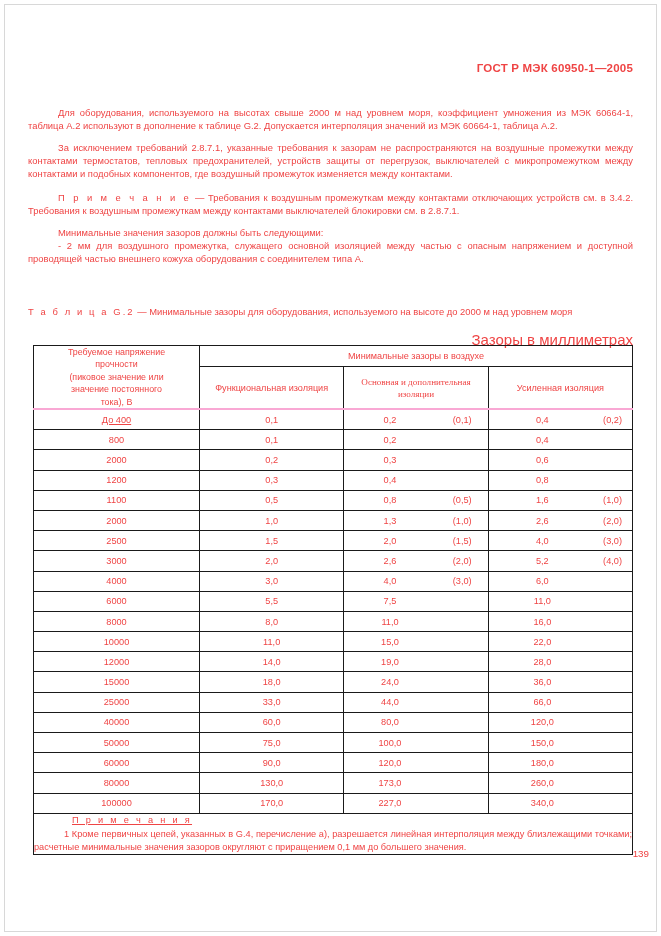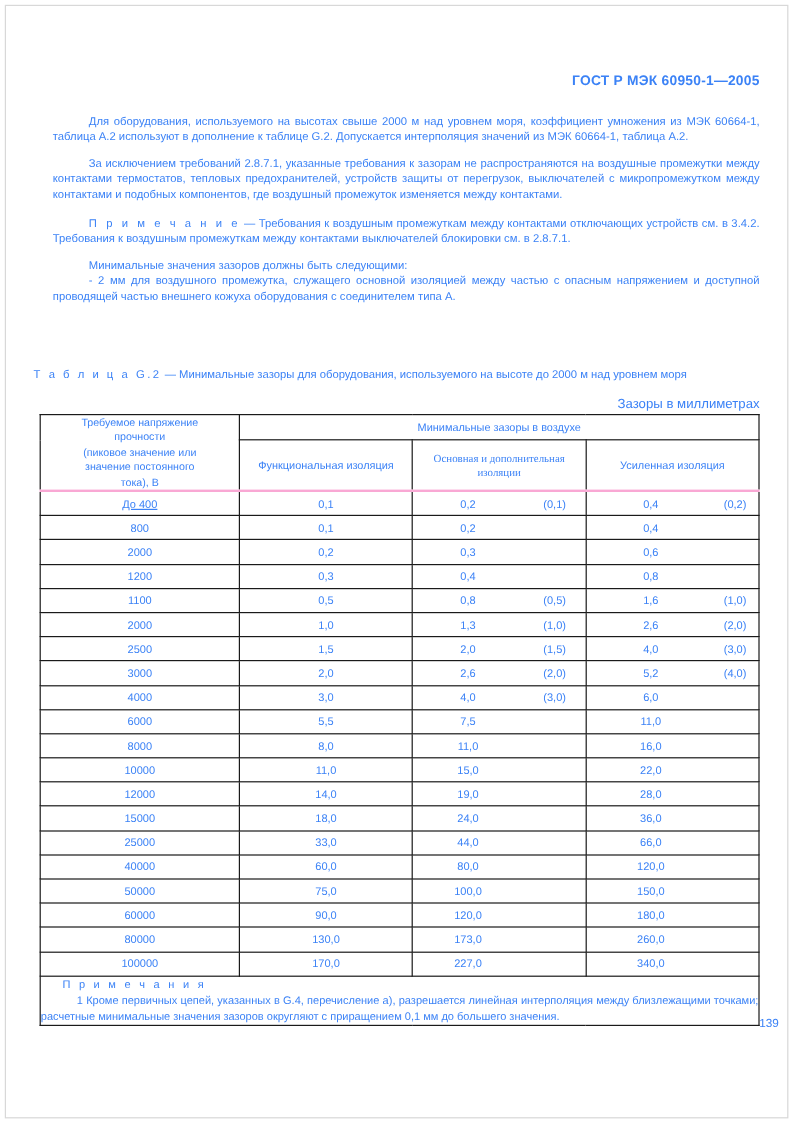--- a/index.html
+++ b/index.html
@@ -8,21 +8,21 @@
     padding: 0;
     background: #8a8a8a;
   }
   .page {
     position: relative;
     width: 661px;
     height: 936px;
     background: #ffffff;
     margin: 0 auto;
     font-family: "Liberation Sans", "DejaVu Sans", sans-serif;
-    color: #3b82f6;
+    color: #ef4444;
     overflow: hidden;
     box-sizing: border-box;
   }
   .page-border {
     position: absolute;
     left: 4px;
     top: 4px;
     right: 4px;
     bottom: 4px;
     border: 1px solid #d8d8d8;
@@ -38,22 +38,21 @@
     font-weight: bold;
     letter-spacing: 0.2px;
     white-space: nowrap;
   }
 
   
   .body-block {
     position: absolute;
     left: 28px;
     right: 28px;
-    top: 94px;
-    margin-left: 16px;
+    top: 106px;
   }
   p.para {
     margin: 0 0 0 0;
     font-size: 9.4px;
     line-height: 13.1px;
     text-align: justify;
     text-indent: 30px;
     letter-spacing: 0.01px;
   }
   p.gap { margin-top: 10.5px; }
@@ -68,21 +67,21 @@
     top: 305px;
     font-size: 9.4px;
     line-height: 13px;
     text-align: left;
   }
   .tbl-caption .lead { letter-spacing: 2.1px; }
   .units-line {
     position: absolute;
     right: 28px;
     top: 331px;
-    font-size: 11px;
+    font-size: 15px;
   }
 
   
   table.g2 {
     position: absolute;
     left: 33px;
     top: 345px;
     width: 600px;
     border-collapse: collapse;
     font-size: 9.2px;
@@ -157,22 +156,23 @@
     font-size: 9.2px;
     line-height: 13.1px;
     text-align: justify;
     vertical-align: top;
     height: auto;
     border-top: 2px solid #1a1a1a;
   }
   td.notes .nt-title {
     letter-spacing: 2.3px;
     display: block;
-    margin-left: 18px;
+    margin-left: 38px;
     margin-bottom: 1px;
+    text-decoration: underline;
   }
   td.notes .nt-body {
     display: block;
     text-indent: 30px;
   }
 
   
   .page-num {
     position: absolute;
     right: 12px;

